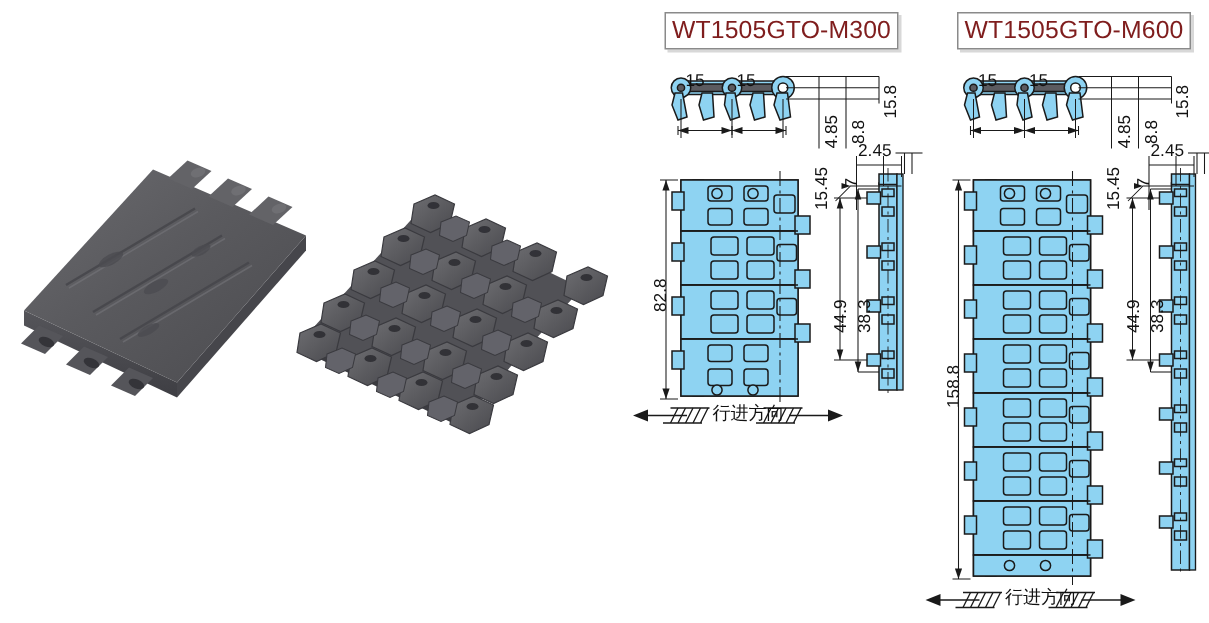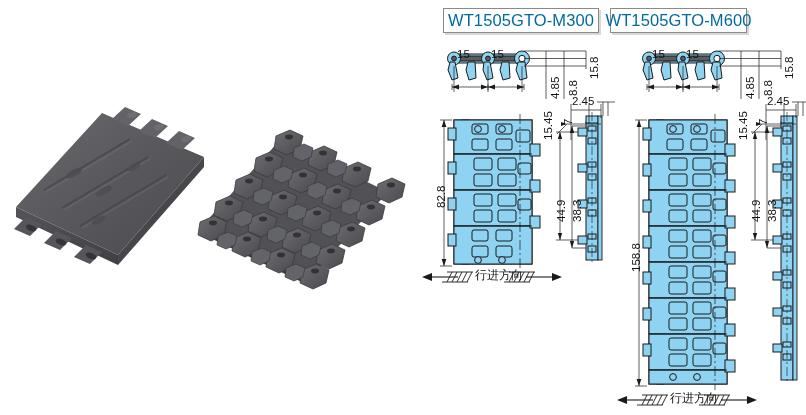--- a/index.html
+++ b/index.html
@@ -9,21 +9,21 @@
   .stage{position:absolute;left:0;top:0;width:806px;height:415px;}
 
   
   .photo{position:absolute;}
   .photo svg{display:block;}
 
   
   .title-box{position:absolute;border:1.5px solid #8a8a8a;background:#fff;
              box-sizing:border-box;display:flex;align-items:center;justify-content:center;
              box-shadow:2px 2px 0 0 #d8d8d8;}
-  .title-box span{font-size:16.5px;letter-spacing:.1px;color:#0369a1;white-space:nowrap;}
+  .title-box span{font-size:16.5px;letter-spacing:.1px;color:#7f1d1d;white-space:nowrap;}
 
   
   .dwg{position:absolute;text-decoration:underline;}
   .dwg svg{display:block;overflow:visible;}
 
   
   .dim{position:absolute;font-size:11.5px;color:#111;white-space:nowrap;line-height:1;}
   .dim.vert{transform-origin:0 0;transform:rotate(-90deg);}
 
   .arrowlbl{position:absolute;font-size:12px;color:#111;white-space:nowrap;line-height:1;}
@@ -402,21 +402,21 @@
       <g stroke="#1a1a1a" stroke-width="0.9" fill="none">
         <path d="M30,4 l-5,10 M35,4 l-5,10 M40,4 l-5,10 M45,4 l-5,10 M50,4 l-5,10"></path>
         <path d="M92,4 l-5,10 M97,4 l-5,10 M102,4 l-5,10 M107,4 l-5,10 M112,4 l-5,10"></path>
         <path d="M25,4 h26 M20,14 h26"></path>
         <path d="M87,4 h26 M82,14 h26"></path>
       </g>
     </svg>
   </div>
   <div class="arrowlbl" style="left:475px;top:269px;">行进方向</div>
 
-  <div class="title-box" style="left:610px;top:8px;width:137px;height:25px;">
+  <div class="title-box" style="left:638px;top:8px;width:156px;height:25px;">
     <span>WT1505GTO-M600</span>
   </div>
 
   <div class="dwg" style="left:641px;top:40px;">
     <svg width="160" height="62" viewBox="0 0 160 62">
       <g stroke="#1a1a1a" stroke-width="1" fill="none">
         <path d="M6,14 h70 v9 h-70 z" fill="#8ed3f2"></path>
         <path d="M8,16 h66 v5 h-66 z" fill="#5b5b60"></path>
         <circle cx="8" cy="18.5" r="6.5" fill="#8ed3f2"></circle>
         <circle cx="8" cy="18.5" r="2.4" fill="#5b5b60"></circle>

